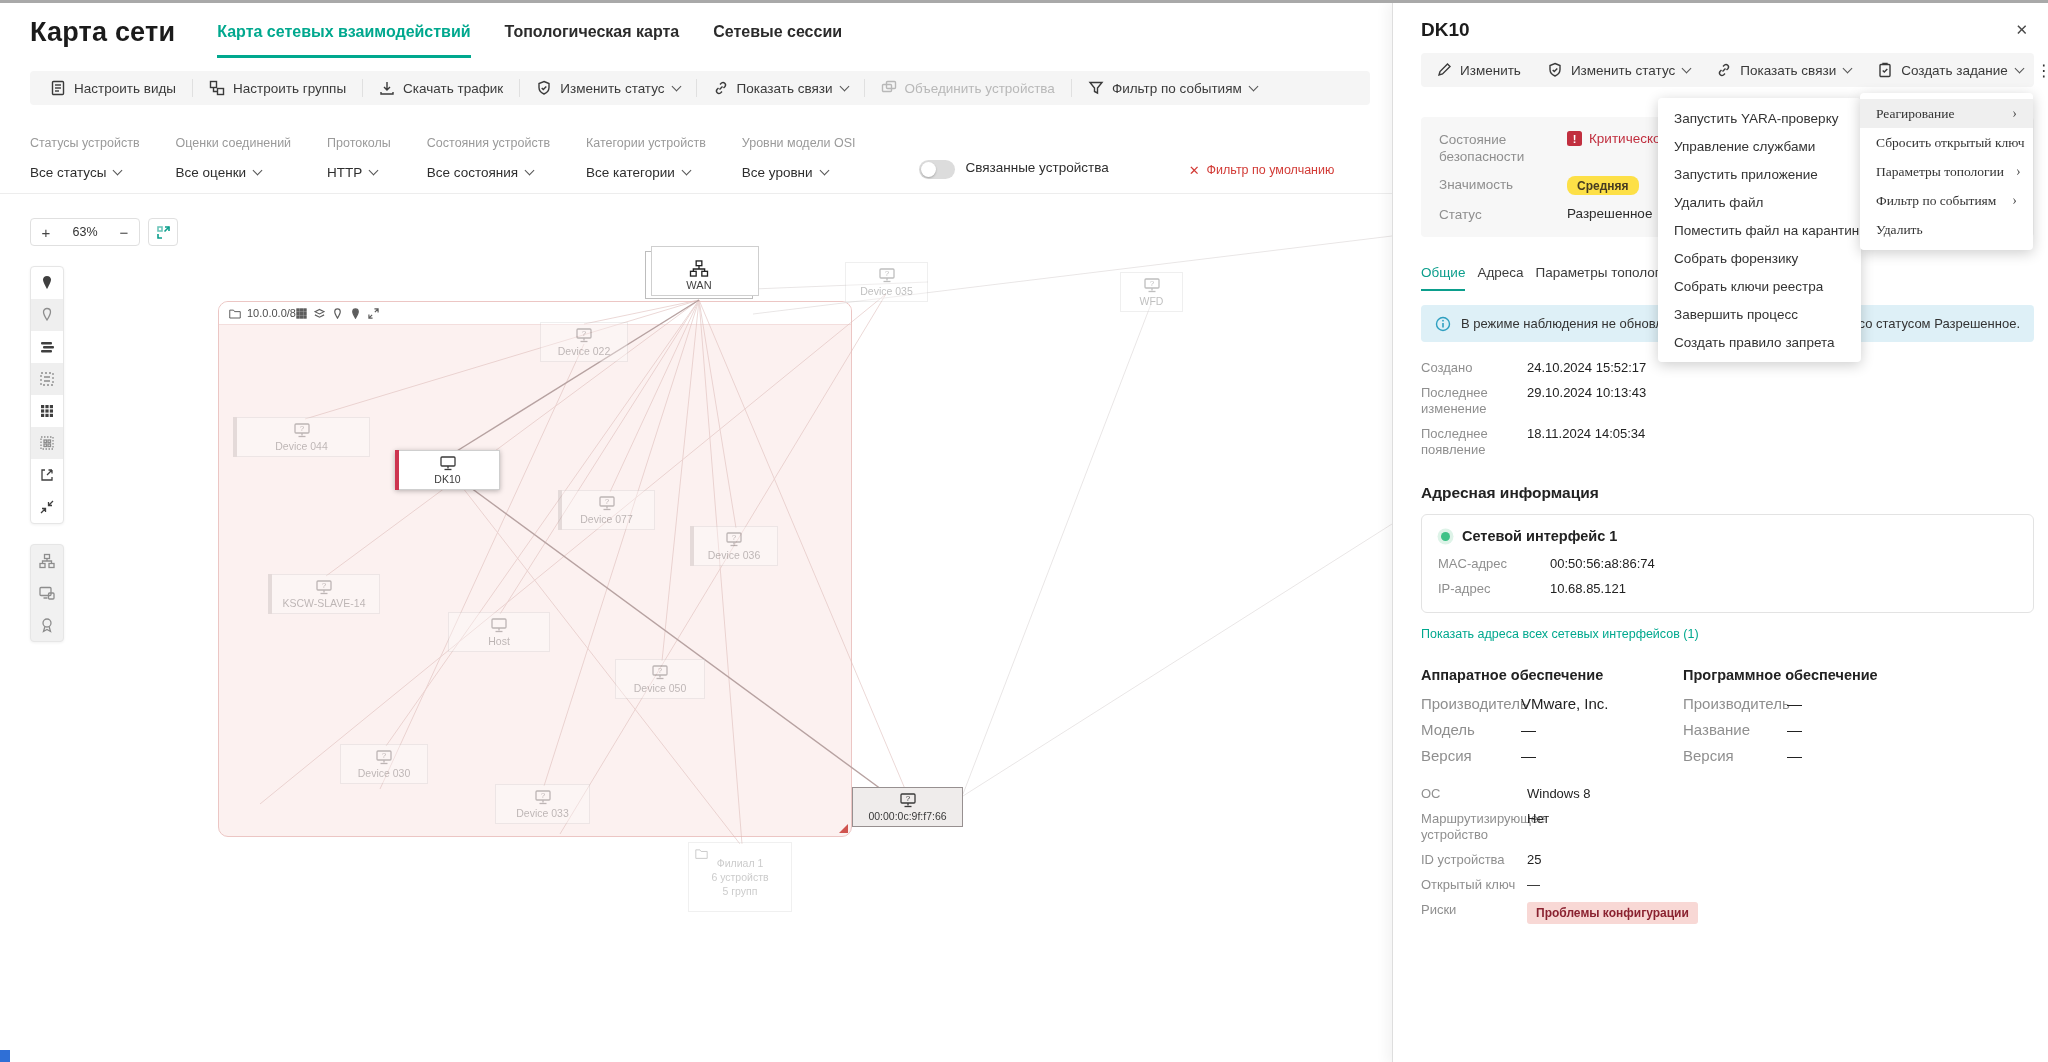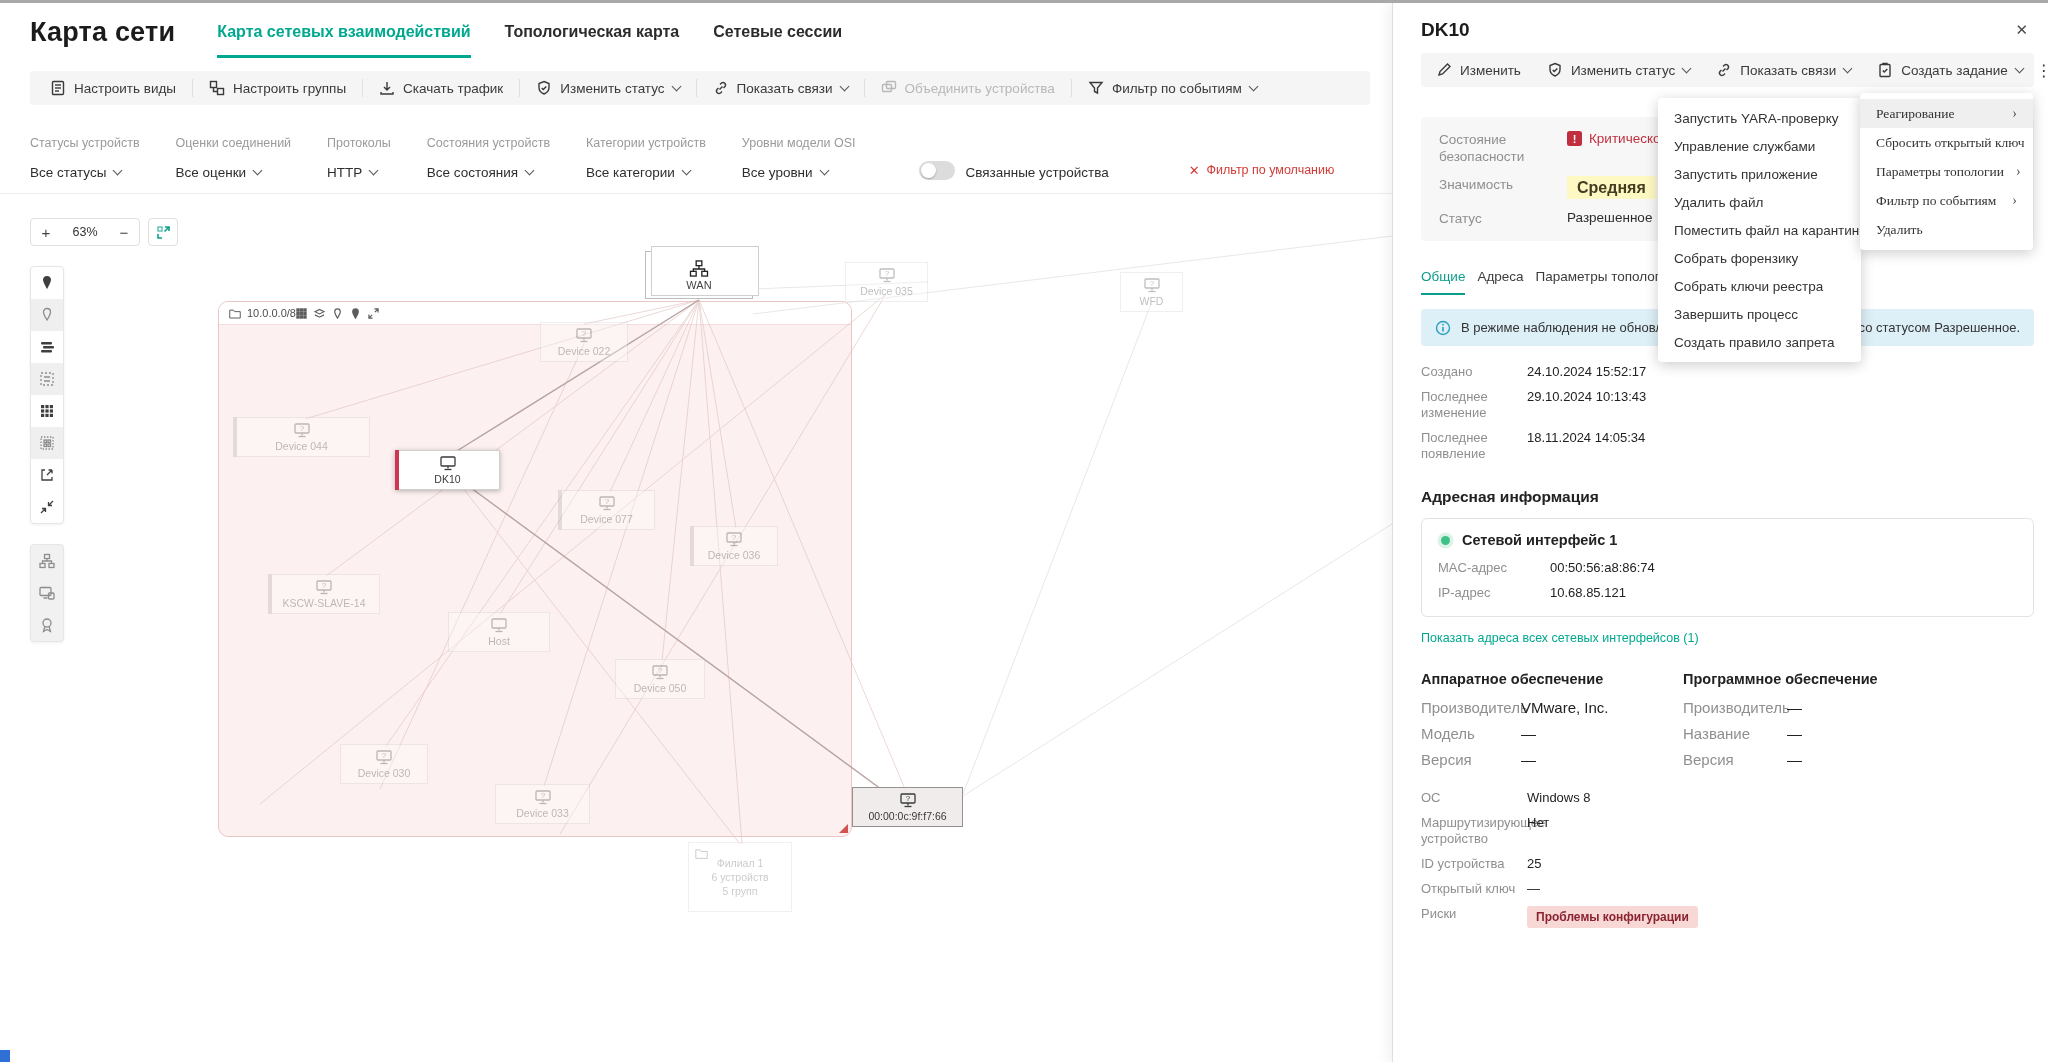--- a/index.html
+++ b/index.html
@@ -21,21 +21,21 @@
   .tb-btn.disabled { color:#b8b8b8; cursor:default; }
   .tb-btn.disabled svg { stroke:#b8b8b8; }
   .tb-sep { width:1px; height:18px; background:#e0e0e0; }
   .chev { width:7px; height:7px; border-right:1.6px solid #555; border-bottom:1.6px solid #555; transform:rotate(45deg); margin-top:-4px; flex:none; }
 
   
   .filter-bar { position:absolute; left:30px; top:133px; display:flex; align-items:stretch; gap:36px; }
   .fgroup { display:flex; flex-direction:column; justify-content:space-between; height:44px; }
   .flabel { font-size:12.5px; color:#9a9a9a; white-space:nowrap; }
   .fvalue { display:flex; align-items:center; gap:8px; font-size:13.5px; color:#2e2e2e; cursor:pointer; white-space:nowrap; }
-  .ftoggle { display:flex; align-items:flex-end; gap:10px; align-self:flex-end; margin-left:28px; height:20px; }
+  .ftoggle { display:flex; align-items:flex-start; gap:10px; align-self:flex-end; margin-left:28px; height:20px; }
   .toggle { width:36px; height:19px; border-radius:10px; background:#dcdcdc; position:relative; cursor:pointer; flex:none; }
   .toggle .knob { position:absolute; left:2px; top:2px; width:15px; height:15px; border-radius:50%; background:#fff; box-shadow:0 1px 2px rgba(0,0,0,.25); }
   .ftoggle-label { font-size:13.5px; color:#2e2e2e; white-space:nowrap; }
   .fdefault { display:flex; align-items:center; gap:7px; align-self:flex-end; margin-left:44px; height:20px; color:#d23b36; font-size:12.5px; cursor:pointer; white-space:nowrap; }
   .fdefault .x { font-size:13px; }
 
   
   .map { position:absolute; left:0; top:190px; width:1392px; height:872px; border-top:1px solid #ededed; overflow:hidden; }
   .lines { position:absolute; left:0; top:0; width:1392px; height:872px; }
   .zoom-ctl { position:absolute; left:30px; top:24px; display:flex; gap:8px; z-index:5; }
@@ -90,21 +90,21 @@
   .panel-title { font-size:19px; font-weight:700; color:#1c1c1c; }
   .close-btn { font-size:15px; color:#4a4a4a; cursor:pointer; padding:2px 6px; }
   .action-bar { margin-top:12px; background:#f5f5f5; border-radius:4px; height:34px; display:flex; align-items:center; padding:0 2px; }
   .action-bar .tb-btn { padding:0 13px; }
   .kebab-btn { margin-left:auto; width:32px; height:100%; display:flex; align-items:center; justify-content:center; font-size:16px; color:#333; cursor:pointer; letter-spacing:1px; }
 
   .status-block { margin-top:30px; background:#f7f7f7; border-radius:4px; padding:14px 18px 14px; display:grid; grid-template-columns:128px 1fr; row-gap:11px; font-size:13.5px; align-items:start; }
   .sb-label { color:#8f8f8f; line-height:17px; }
   .crit { display:flex; align-items:center; gap:7px; color:#c12f3f; }
   .crit-ico { width:15px; height:15px; background:#c12f3f; border-radius:2.5px; color:#fff; font-size:11px; font-weight:700; display:flex; align-items:center; justify-content:center; flex:none; }
-  .badge-yellow { display:inline-block; background:#fef9c3; color:#463c22; font-size:16px; font-weight:700; padding:2.5px 10px; border-radius:0; }
+  .badge-yellow { display:inline-block; background:#fde047; color:#463c22; font-size:12px; font-weight:700; padding:2.5px 10px; border-radius:8px; }
   .sb-plain { color:#2d2d2d; }
 
   .panel-tabs { margin-top:28px; display:flex; gap:12px; border-bottom:1px solid transparent; }
   .ptab { font-size:13.5px; color:#3c3c3c; padding-bottom:9px; border-bottom:2px solid transparent; cursor:pointer; white-space:nowrap; }
   .ptab.active { color:#0b9e8c; border-bottom-color:#0b9e8c; }
 
   .banner { margin-top:13px; background:#def0f7; border-radius:4px; height:37px; display:flex; align-items:center; padding:0 14px; gap:10px; font-size:13px; color:#333; }
   .banner svg { width:16px; height:16px; flex:none; }
   .banner-right { margin-left:auto; white-space:nowrap; }
   .banner-left { white-space:nowrap; overflow:hidden; }

